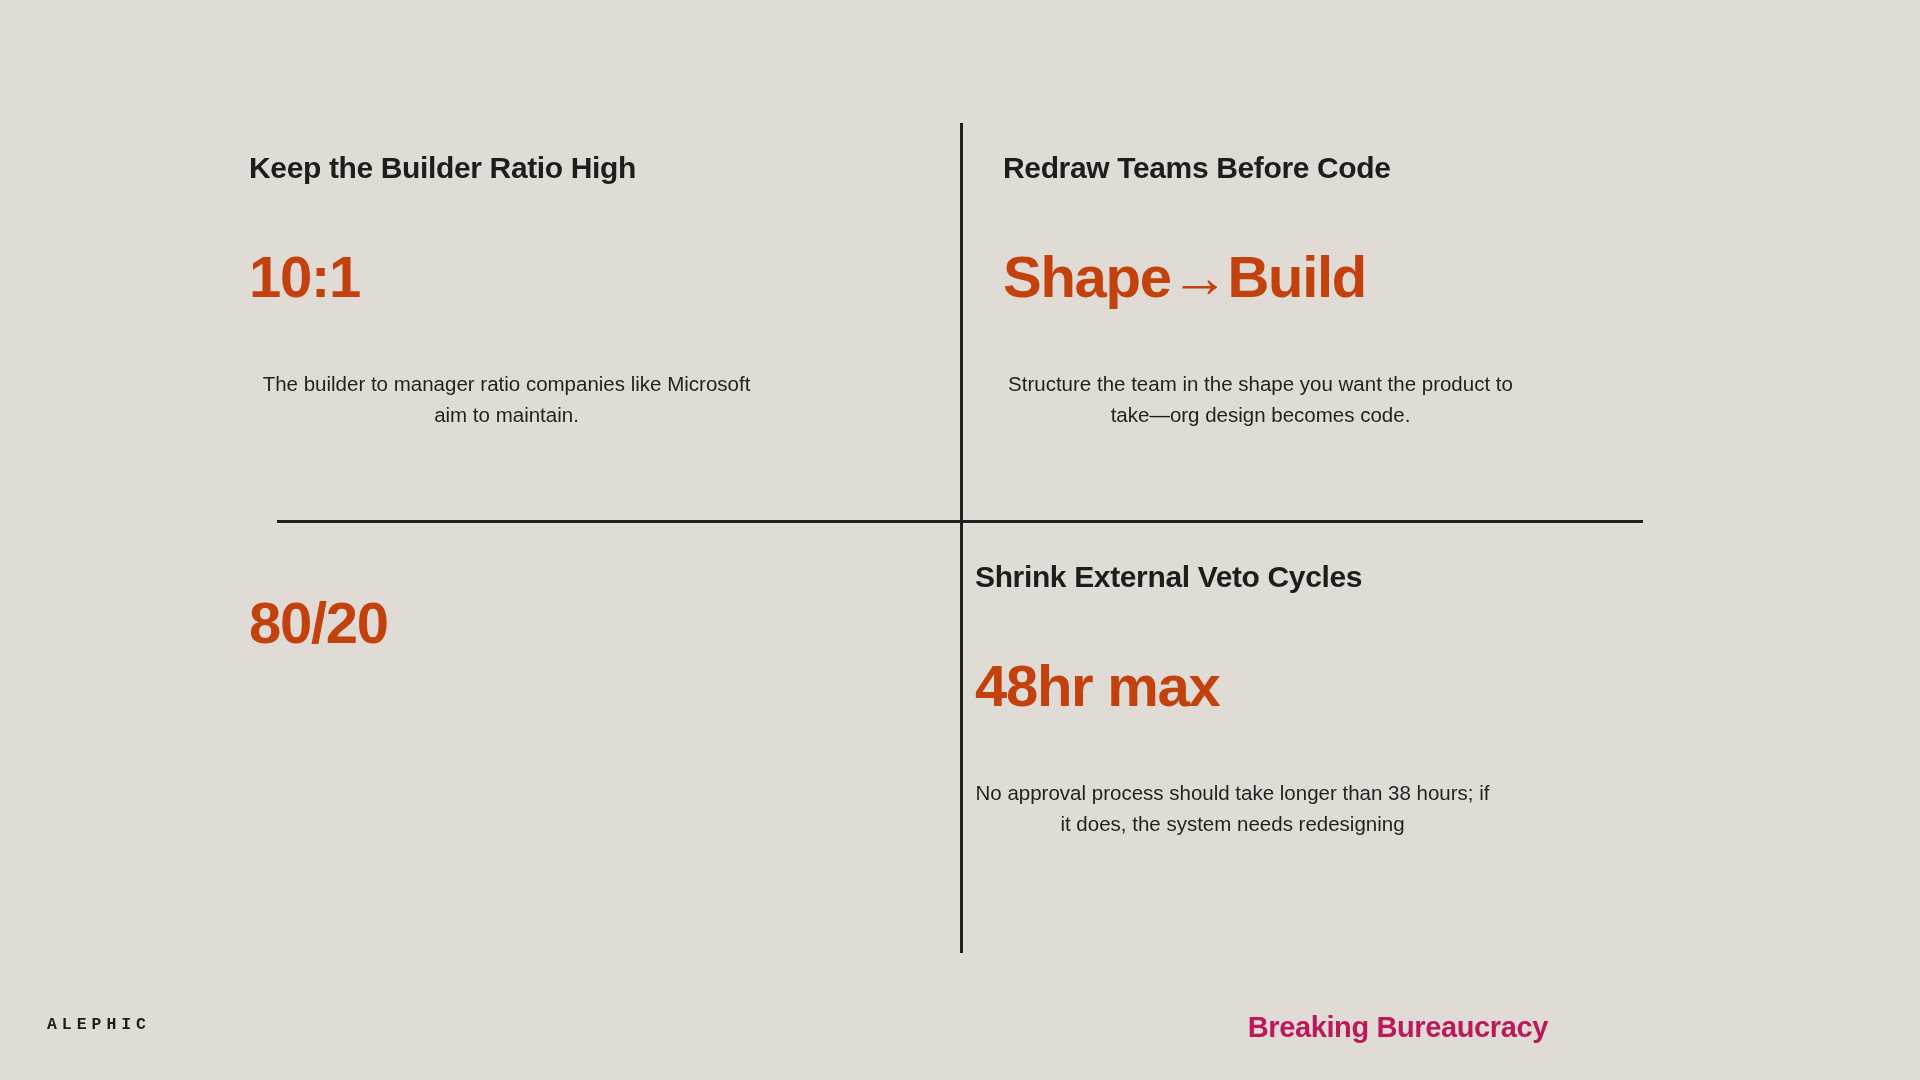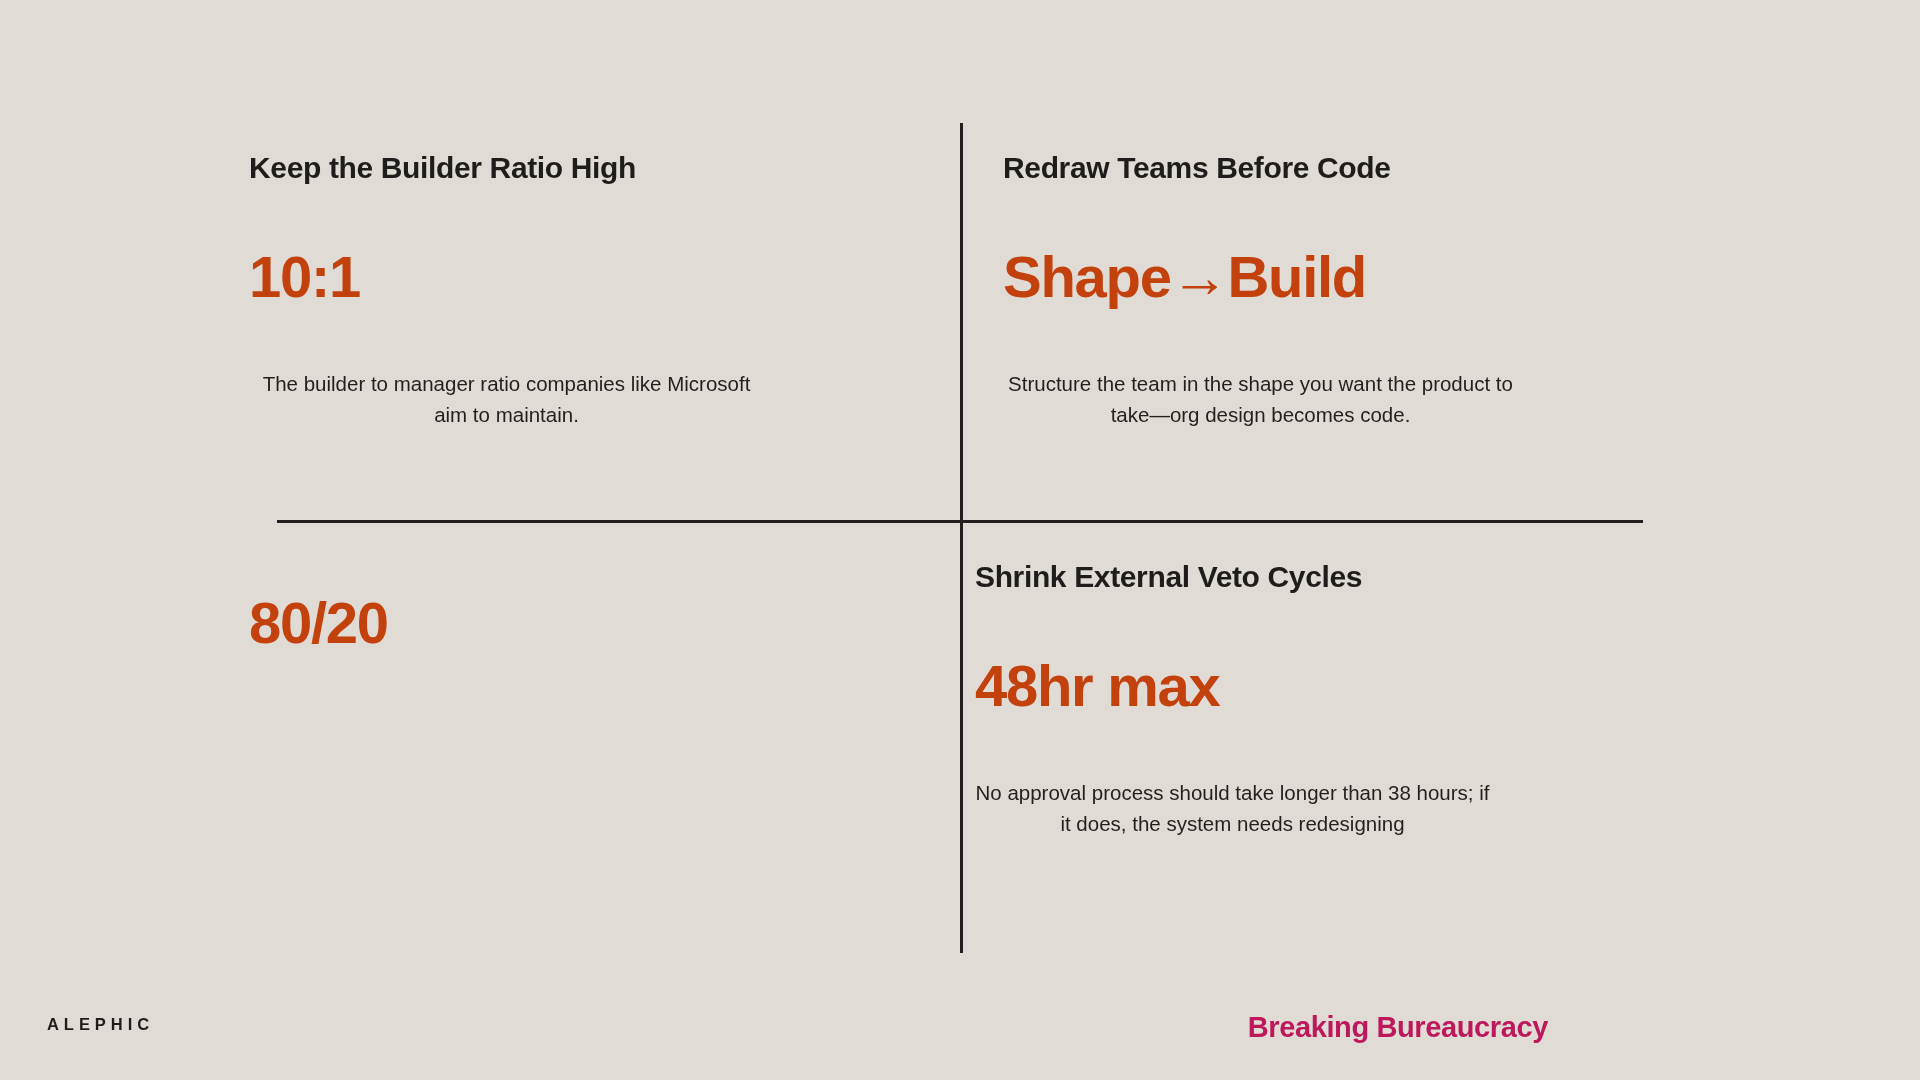--- a/index.html
+++ b/index.html
@@ -98,21 +98,21 @@
     left:0;
     right:0;
     bottom:0;
     height:110px;
   }
 
   .brand {
     position:absolute;
     left:47px;
     bottom:46px;
-    font-family:Liberation Sans, sans-serif;
+    font-family:Liberation Mono, monospace;
     font-size:16.5px;
     font-weight:700;
     letter-spacing:0.30em;
     color:#1f1d1b;
   }
 
   .deck-title {
     position:absolute;
     right:48px;
     bottom:36px;

